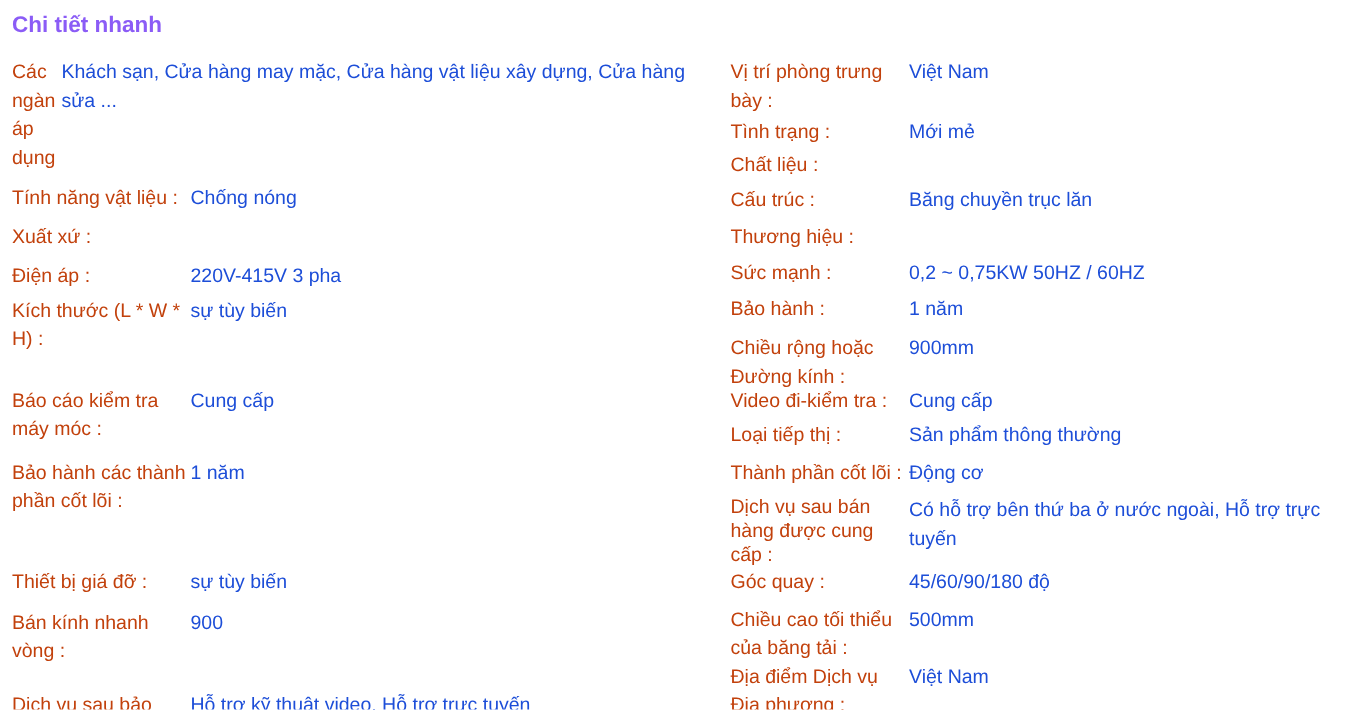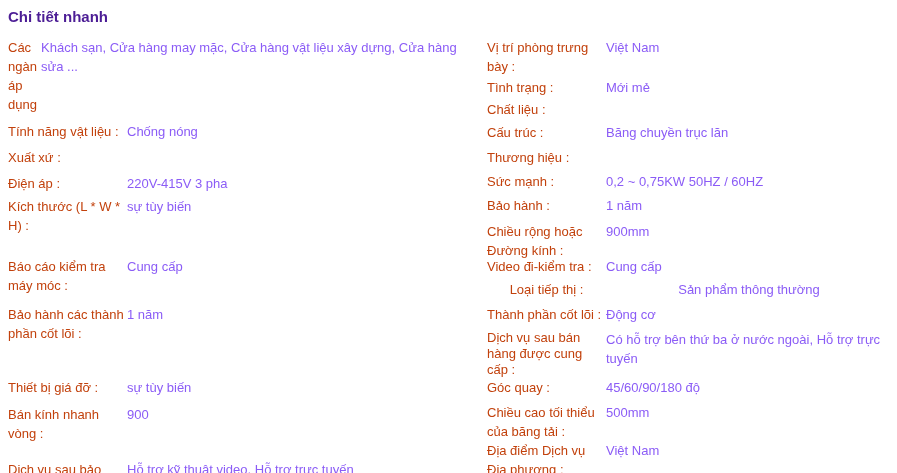--- a/index.html
+++ b/index.html
@@ -15,40 +15,40 @@
     font-family: "Liberation Sans", "DejaVu Sans", sans-serif;
     font-size: 13px;
     color: #333333;
   }
   .section-title {
     position: absolute;
     left: 8px;
     top: 8px;
     font-size: 15px;
     font-weight: bold;
-    color: #4c1d95;
+    color: #8b5cf6;
   }
   .col {
     position: absolute;
     top: 38px;
   }
   .col-left  { left: 8px;   width: 456px; }
   .col-right { left: 487px; width: 405px; }
   .row {
     display: flex;
     align-items: flex-start;
     line-height: 19px;
   }
   .lbl {
     flex: 0 0 119px;
     color: #c2410c;
   }
   .val {
     flex: 1 1 auto;
-    color: #8b5cf6;
+    color: #1d4ed8;
     min-height: 19px;
   }
   
   .lbl-narrow { flex: 0 0 33px; }
   
   .lh16 { line-height: 16px; }
 
   
   .col-left  .row:nth-child(2)  { margin-top: 8px;  }
   .col-left  .row:nth-child(3)  { margin-top: 7px;  }
@@ -62,21 +62,21 @@
 
   
   .col-right .row:nth-child(2)  { margin-top: 2px;  }
   .col-right .row:nth-child(3)  { margin-top: 3px;  }
   .col-right .row:nth-child(4)  { margin-top: 4px;  }
   .col-right .row:nth-child(5)  { margin-top: 6px;  }
   .col-right .row:nth-child(6)  { margin-top: 5px;  }
   .col-right .row:nth-child(7)  { margin-top: 5px;  }
   .col-right .row:nth-child(8)  { margin-top: 7px;  }
   .col-right .row:nth-child(9)  { margin-top: -3px; }
-  .col-right .row:nth-child(10) { margin-top: 4px; text-align: center;  }
+  .col-right .row:nth-child(10) { margin-top: 4px;  }
   .col-right .row:nth-child(11) { margin-top: 6px;  }
   .col-right .row:nth-child(12) { margin-top: 6px;  }
   .col-right .row:nth-child(13) { margin-top: 0px;  }
   .col-right .row:nth-child(14) { margin-top: 6px;  }
   .col-right .row:nth-child(15) { margin-top: 0px;  }
 </style>
 </head>
 <body>
 
 <div class="section-title">Chi tiết nhanh</div>

